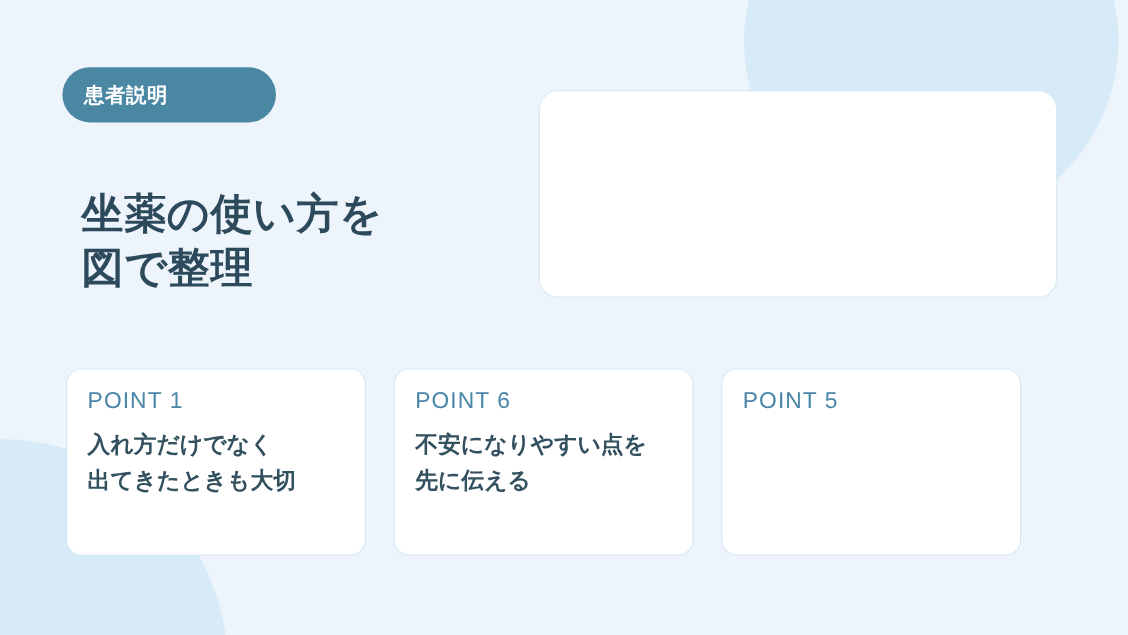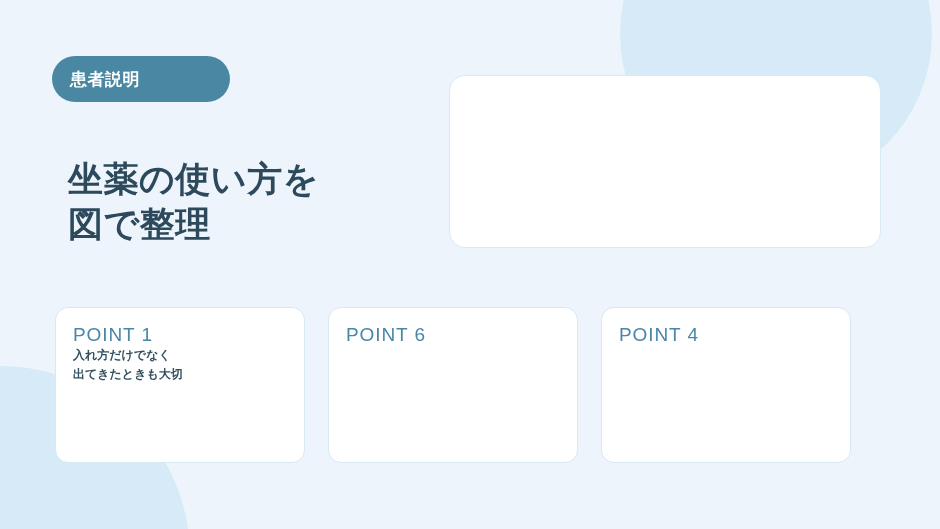--- a/index.html
+++ b/index.html
@@ -108,24 +108,25 @@
     border-radius: 13px;
     box-sizing: border-box;
     padding: 17px 17px 0 17px;
   }
   .point-card-heading {
     color: #4a86a8;
     font-size: 19px;
     font-weight: normal;
     letter-spacing: 0.9px;
     line-height: 1.1;
+    margin-bottom: 11px;
   }
   .point-card-body {
     color: #33505f;
-    font-size: 12px;
+    font-size: 19px;
     font-weight: bold;
     line-height: 1.58;
     white-space: pre-line;
   }
 </style>
 </head>
 <body>
 
 <div id="slide">
 
@@ -146,21 +147,23 @@
   <div id="point-cards">
 
     <div class="point-card">
       <div class="point-card-heading">POINT 1</div>
       <div class="point-card-body">入れ方だけでなく
 出てきたときも大切</div>
     </div>
 
     <div class="point-card">
       <div class="point-card-heading">POINT 6</div>
+      <div class="point-card-body">不安になりやすい点を
+先に伝える</div>
     </div>
 
     <div class="point-card">
-      <div class="point-card-heading">POINT 4</div>
+      <div class="point-card-heading">POINT 5</div>
     </div>
 
   </div>
 
 </div>
 
 </body></html>

